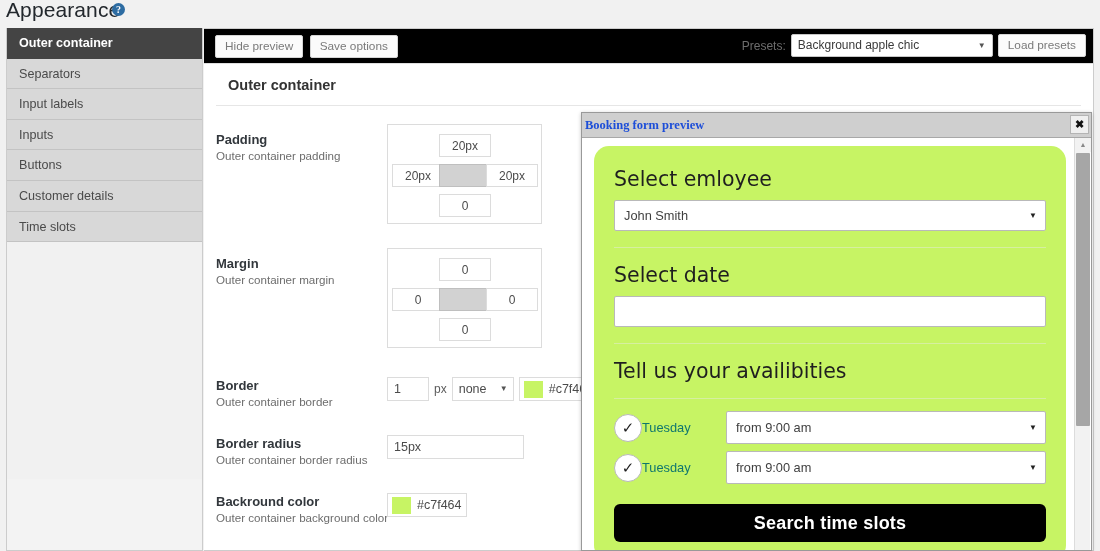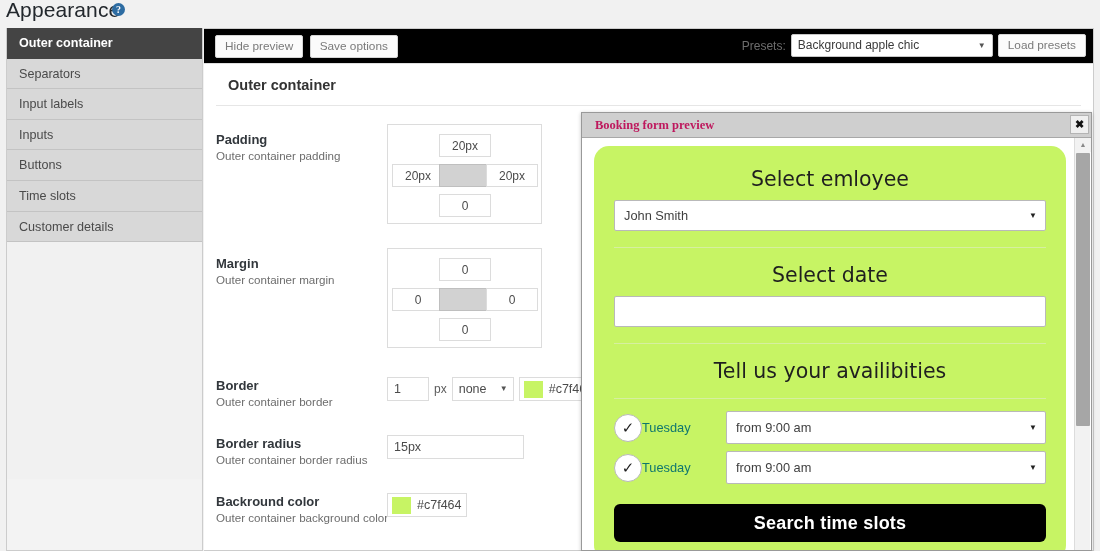--- a/index.html
+++ b/index.html
@@ -196,23 +196,23 @@
     background: #fff;
     border: 1px solid #999;
     box-shadow: 0 1px 4px rgba(0,0,0,.22);
   }
   .preview-title-bar {
     position: relative;
     height: 25px; background: #cfcfcf;
     border-bottom: 1px solid #a8a8a8;
   }
   .preview-title {
-    font-size: 12.5px; font-weight: bold; color: #be185d;
+    font-size: 12.5px; font-weight: bold; color: #1d4ed8;
     font-family: "Liberation Serif", serif;
-    line-height: 25px; padding-left: 13px;
+    line-height: 25px; padding-left: 3px;
   }
   .preview-close {
     position: absolute; right: 2px; top: 2px;
     width: 19px; height: 19px;
     background: #efefef; border: 1px solid #b4b4b4;
     font-size: 11px; color: #111; line-height: 17px; text-align: center;
     cursor: pointer; font-weight: bold;
   }
   .preview-body {
     position: relative;
@@ -242,21 +242,20 @@
     position: absolute; left: 12px; top: 8px;
     width: 472px;
     background: #c7f464;
     border-radius: 15px;
     padding: 20px 20px 0 20px;
   }
   .bk-heading {
     font-size: 20.5px; color: #1f1f1f; font-weight: 400;
     line-height: 26px; margin-bottom: 8px;
     font-family: "DejaVu Sans", sans-serif;
-    text-align: center;
   }
   .bk-select {
     position: relative;
     width: 100%; height: 31px;
     background: #fff; border: 1px solid #b9b9b9;
     border-radius: 2px;
     font-size: 12.8px; color: #3f3f3f;
     line-height: 29px; padding-left: 9px;
     cursor: pointer;
   }
@@ -327,24 +326,24 @@
     <div class="side-item">
       <span>Input labels</span>
     </div>
     <div class="side-item">
       <span>Inputs</span>
     </div>
     <div class="side-item">
       <span>Buttons</span>
     </div>
     <div class="side-item">
+      <span>Customer details</span>
+    </div>
+    <div class="side-item">
       <span>Time slots</span>
-    </div>
-    <div class="side-item">
-      <span>Customer details</span>
     </div>
     <div class="side-filler"></div>
   </div>
 
   <div class="main">
 
     <div class="toolbar">
       <div class="toolbar-left">
         <span class="btn">Hide preview</span>
         <span class="btn">Save options</span>

